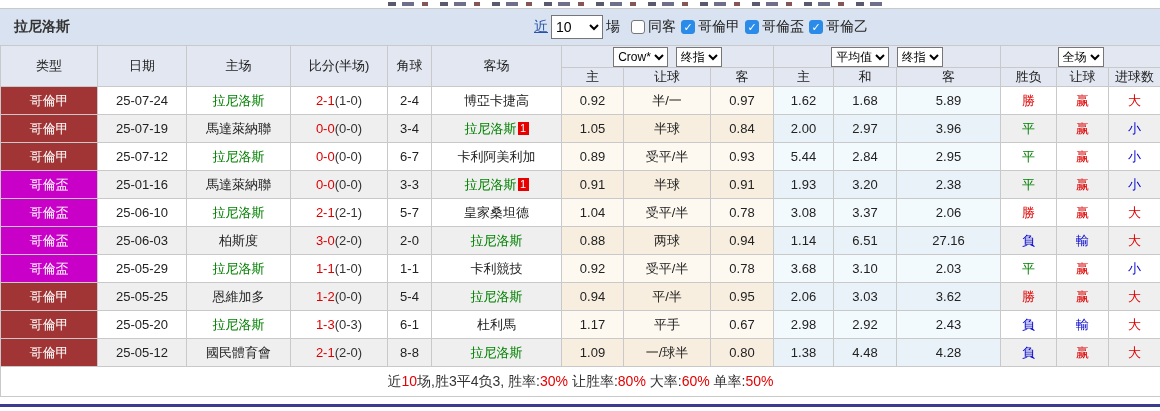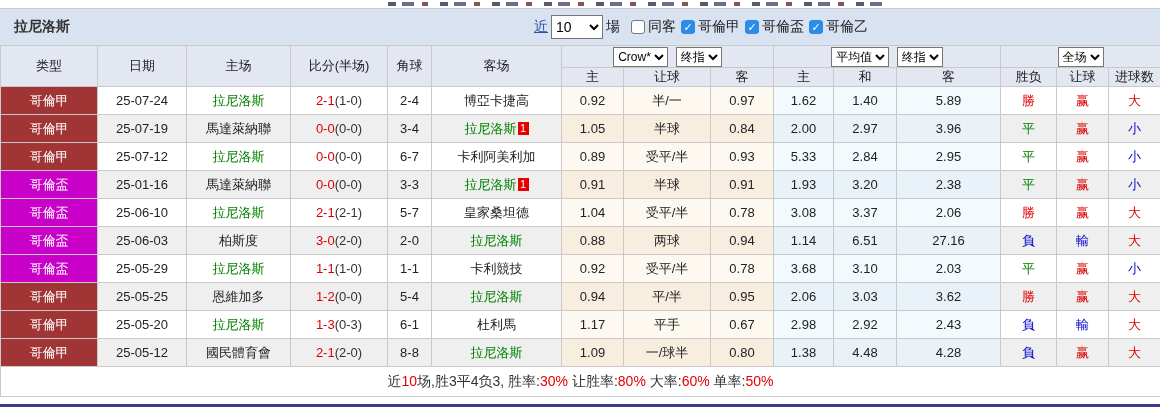--- a/index.html
+++ b/index.html
@@ -138,21 +138,21 @@
     <td class="td-league" style="background: rgb(161, 53, 53);">哥倫甲</td>
     <td class="td-date">25-07-24</td>
     <td><span class="home-name" style="color: rgb(0, 128, 0);">拉尼洛斯</span></td>
     <td><span class="score-ft">2-1</span><span class="score-ht">(1-0)</span></td>
     <td class="td-corner">2-4</td>
     <td><span class="away-name">博亞卡捷高</span></td>
     <td class="c-crow td-ah">0.92</td>
     <td class="c-crow td-hc">半/一</td>
     <td class="c-crow td-aa">0.97</td>
     <td class="c-avg td-eh">1.62</td>
-    <td class="c-avg td-ed">1.40</td>
+    <td class="c-avg td-ed">1.68</td>
     <td class="c-avg td-ea">5.89</td>
     <td class="td-wdl" style="color: rgb(221, 0, 0);">勝</td>
     <td class="td-hres" style="color: rgb(221, 0, 0);">赢</td>
     <td class="td-gres" style="color: rgb(221, 0, 0);">大</td>
   </tr>
         <tr>
     <td class="td-league" style="background: rgb(161, 53, 53);">哥倫甲</td>
     <td class="td-date">25-07-19</td>
     <td><span class="home-name">馬達萊納聯</span></td>
     <td><span class="score-ft">0-0</span><span class="score-ht">(0-0)</span></td>
@@ -171,21 +171,21 @@
         <tr>
     <td class="td-league" style="background: rgb(161, 53, 53);">哥倫甲</td>
     <td class="td-date">25-07-12</td>
     <td><span class="home-name" style="color: rgb(0, 128, 0);">拉尼洛斯</span></td>
     <td><span class="score-ft">0-0</span><span class="score-ht">(0-0)</span></td>
     <td class="td-corner">6-7</td>
     <td><span class="away-name">卡利阿美利加</span></td>
     <td class="c-crow td-ah">0.89</td>
     <td class="c-crow td-hc">受平/半</td>
     <td class="c-crow td-aa">0.93</td>
-    <td class="c-avg td-eh">5.33</td>
+    <td class="c-avg td-eh">5.44</td>
     <td class="c-avg td-ed">2.84</td>
     <td class="c-avg td-ea">2.95</td>
     <td class="td-wdl" style="color: rgb(0, 128, 0);">平</td>
     <td class="td-hres" style="color: rgb(221, 0, 0);">赢</td>
     <td class="td-gres" style="color: rgb(0, 0, 204);">小</td>
   </tr>
         <tr>
     <td class="td-league" style="background: rgb(200, 0, 200);">哥倫盃</td>
     <td class="td-date">25-01-16</td>
     <td><span class="home-name">馬達萊納聯</span></td>

